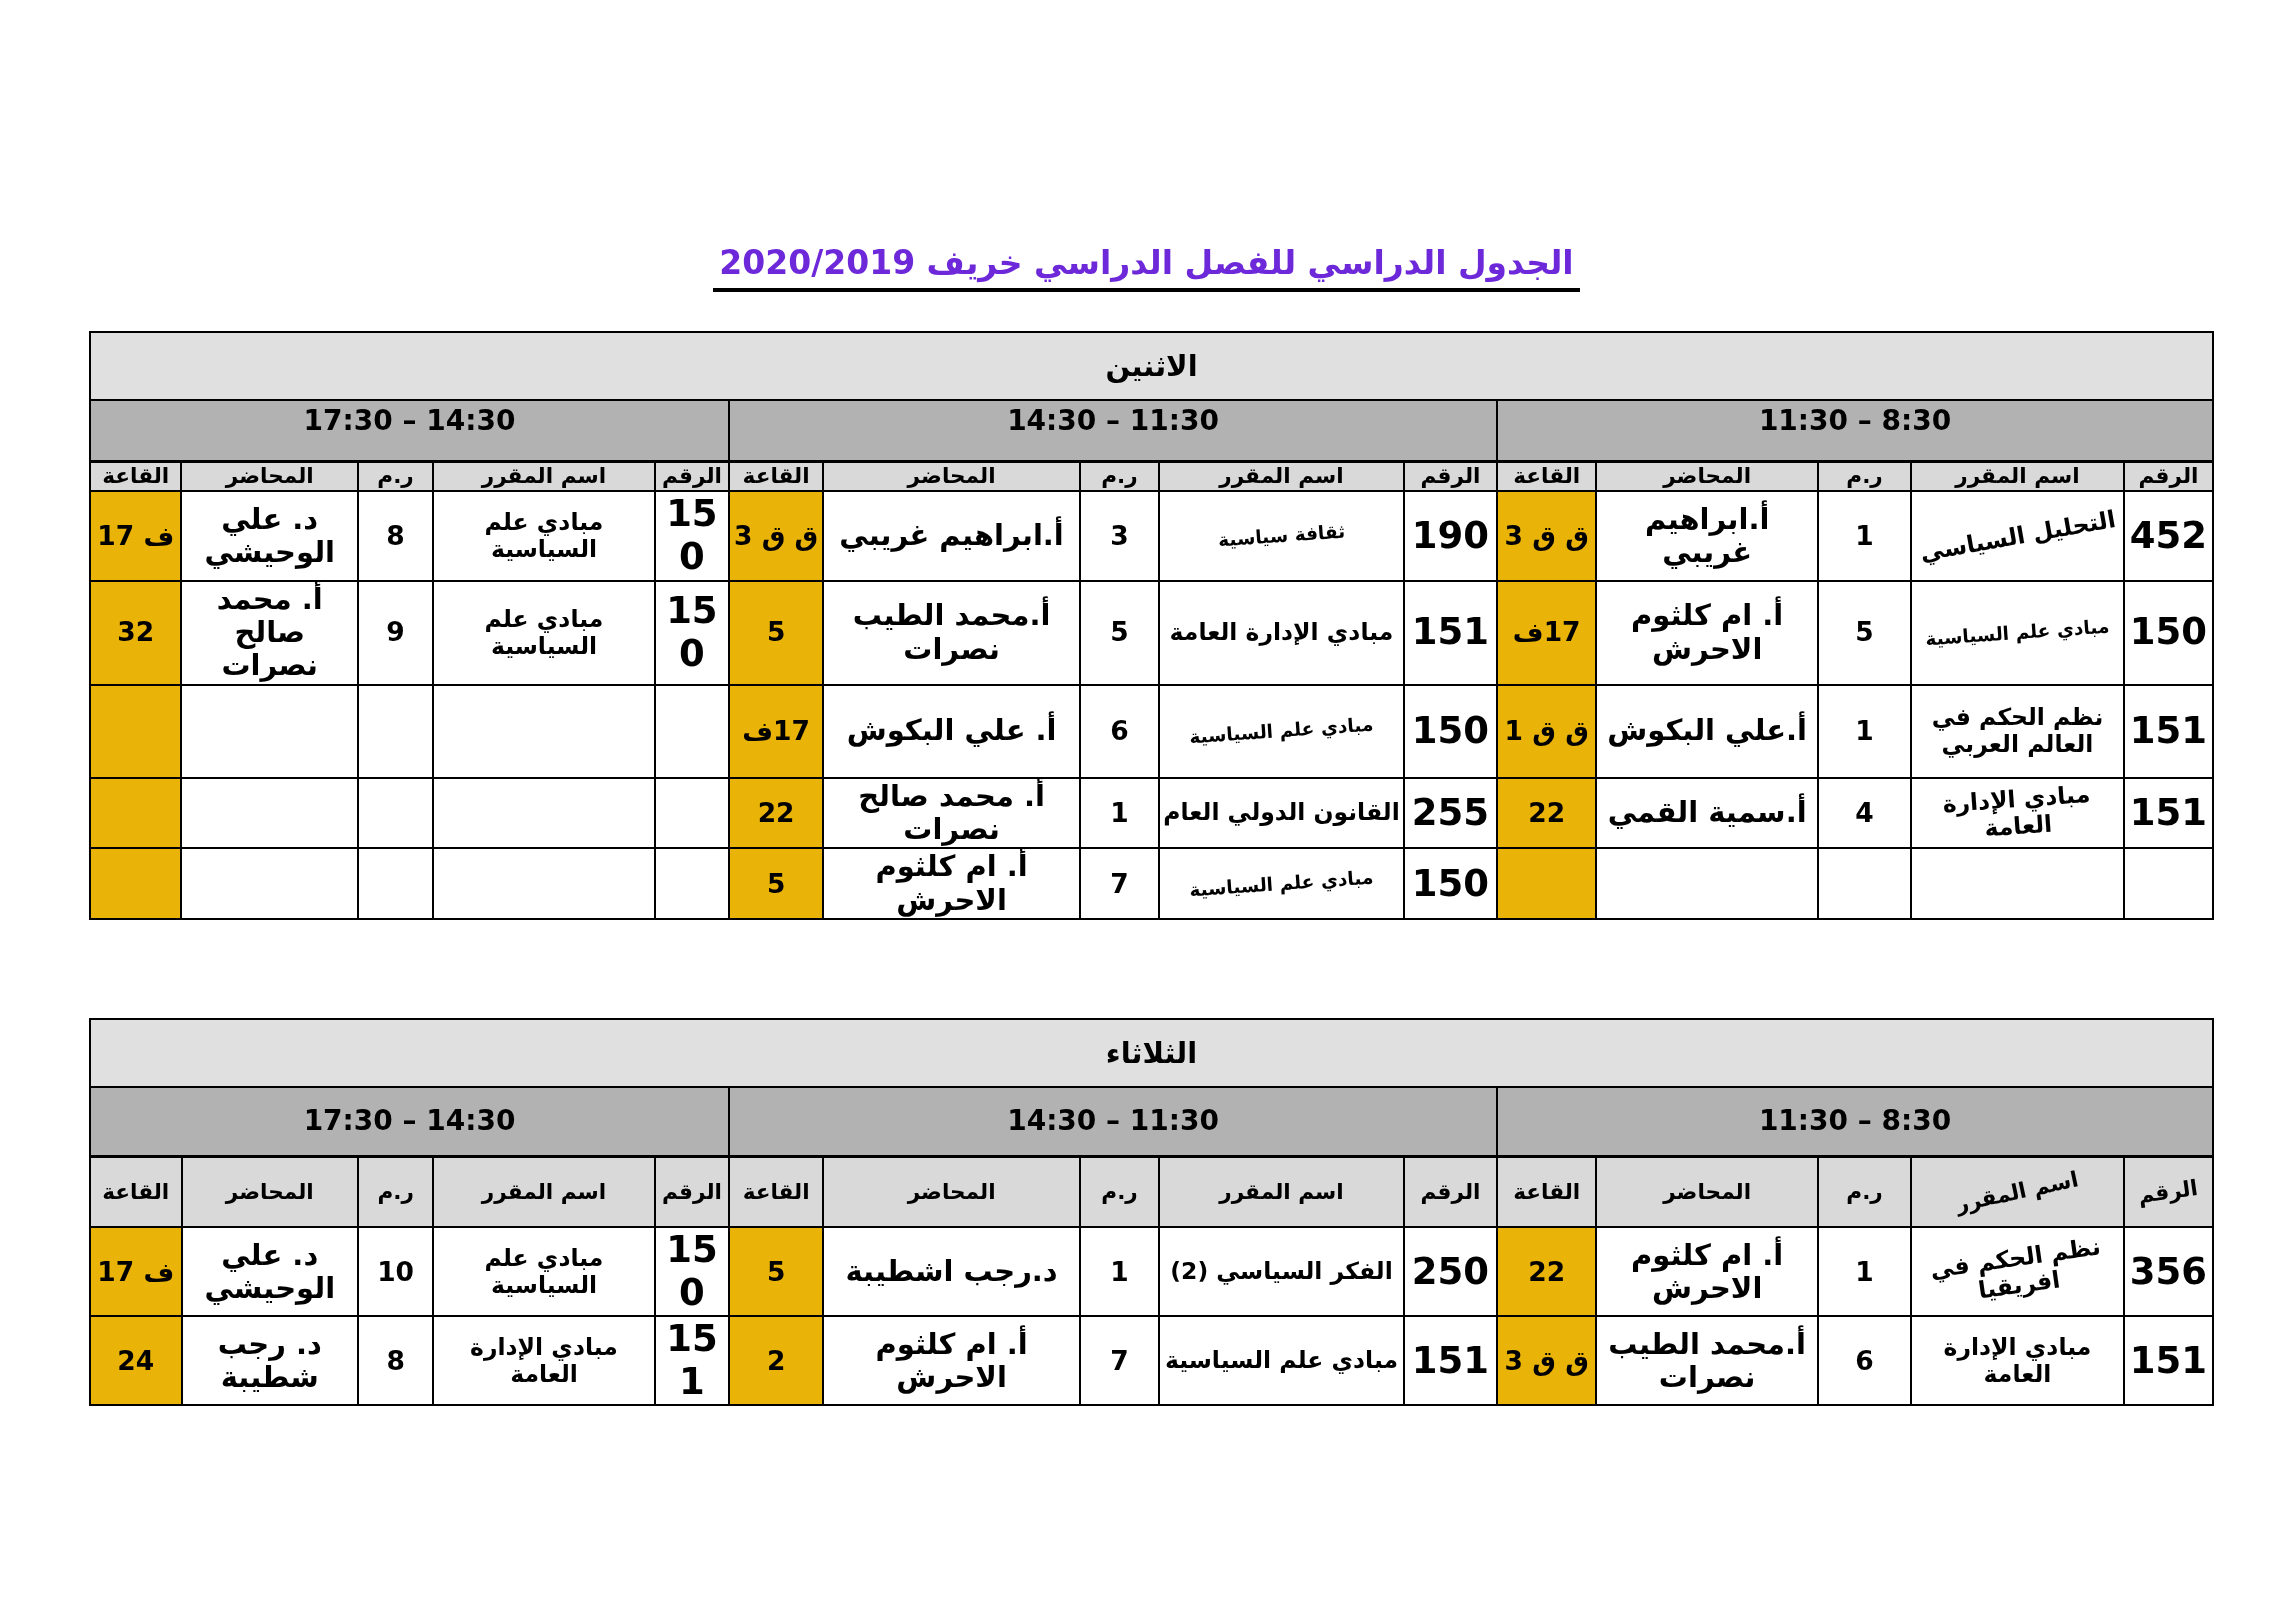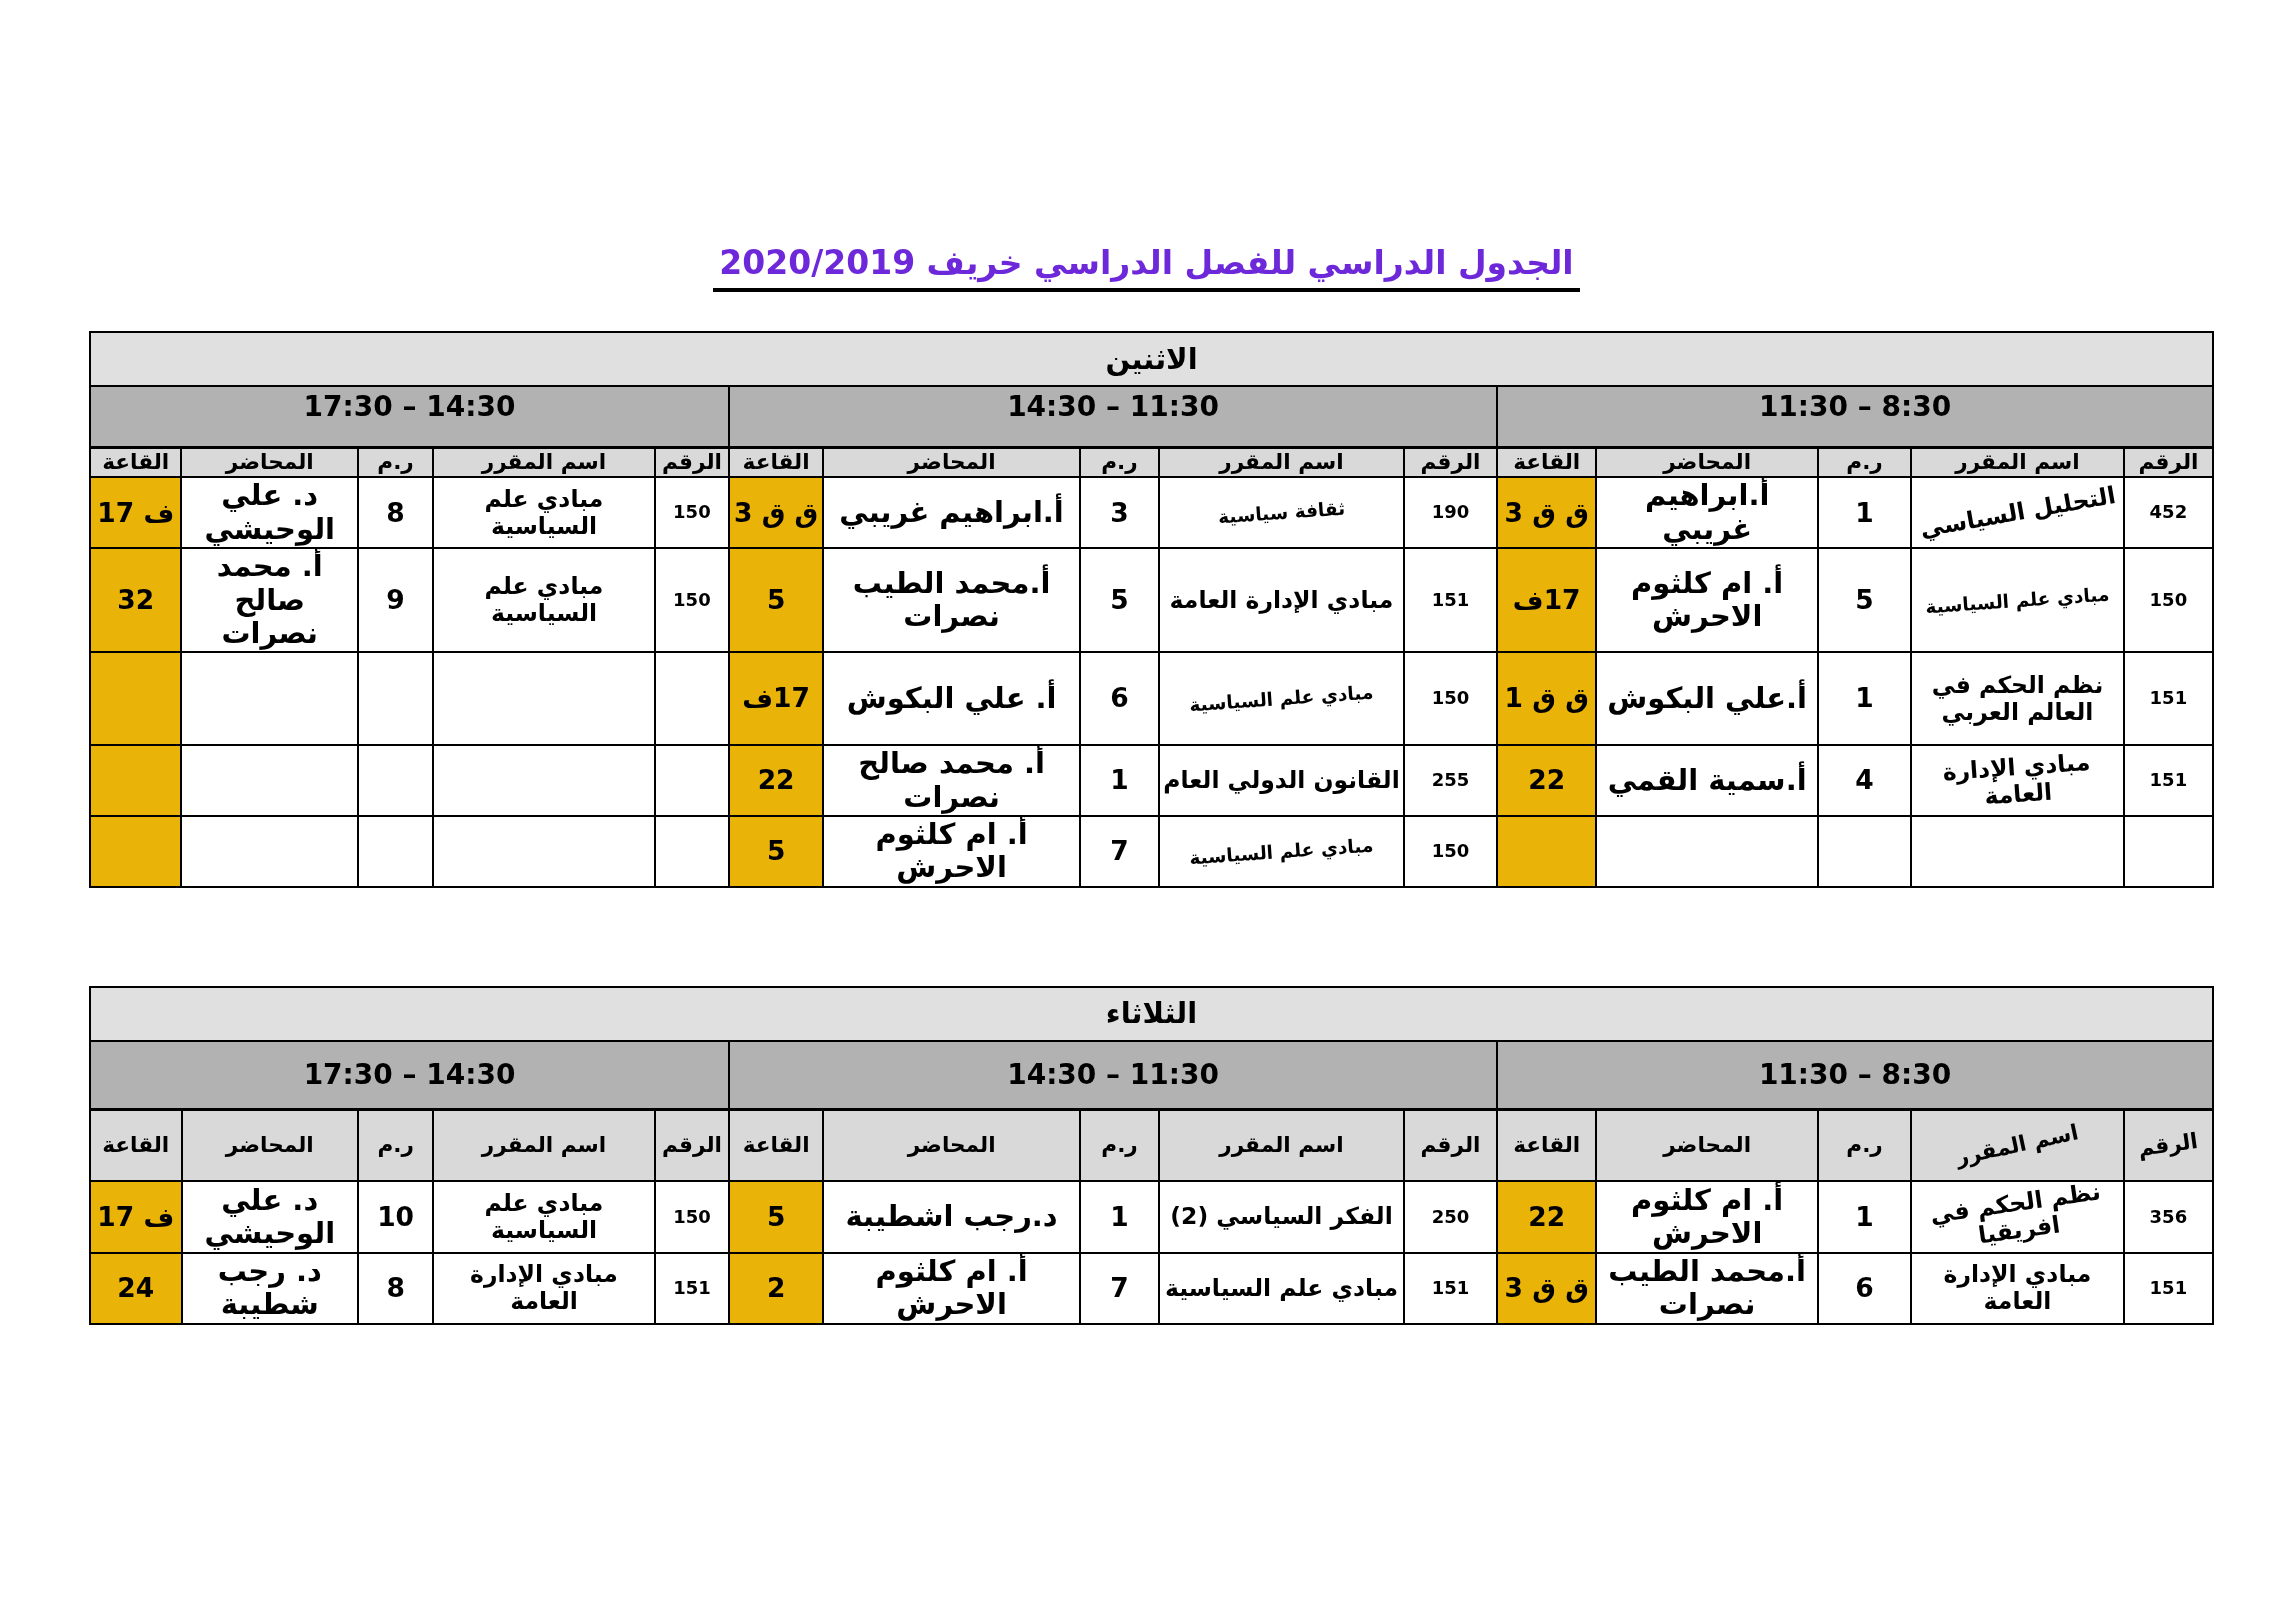--- a/index.html
+++ b/index.html
@@ -38,42 +38,42 @@
     padding:1px 2.9px;
     line-height:1.15;
     overflow:visible;
     word-wrap:break-word;
   }
   #monday-table { margin-top:39px; }
   #tuesday-table { margin-top:98px; }
 
   
   td.day-cell   { background:#e0e0e0; font-size:29px; height:100%; }
-  tr.day-row    { height:54px; }
+  tr.day-row    { height:68px; }
   tr.time-row   { height:61px; }
   tr.time-row td{
     background:#b2b2b2; font-size:28px;
     border-bottom-width:3.9px;
     vertical-align:top; padding-top:3.9px;
   }
   #tuesday-table tr.time-row { height:69px; }
   #tuesday-table tr.time-row td { vertical-align:middle; padding-top:0; }
   tr.head-row   { height:30px; }
   tr.head-row td{
     background:#d9d9d9; font-size:21.6px;
     border-bottom-width:2.9px;
     padding:0 2px;
   }
   #tuesday-table tr.head-row { height:71px; }
 
   
   td.sep { border-left-width:2.9px; }
 
   
-  td.num    { font-size:18px; }
+  td.num    { font-size:37px; }
   td.rm     { font-size:26.5px; }
   td.lect   { font-size:29px; }
   td.hall   { background:#eab308; font-size:26.5px; }
   td.course { font-size:23.5px; }
   td.course.small { font-size:18.6px; }
   .tilt  { display:inline-block; transform:rotate(-4deg); }
   .rot8  { display:inline-block; transform:rotate(-8deg); }
   .rot10 { display:inline-block; transform:rotate(-10deg); }
   .rot12 { display:inline-block; transform:rotate(-12deg); }
   td.vtop { vertical-align:top; padding-top:2px; }

